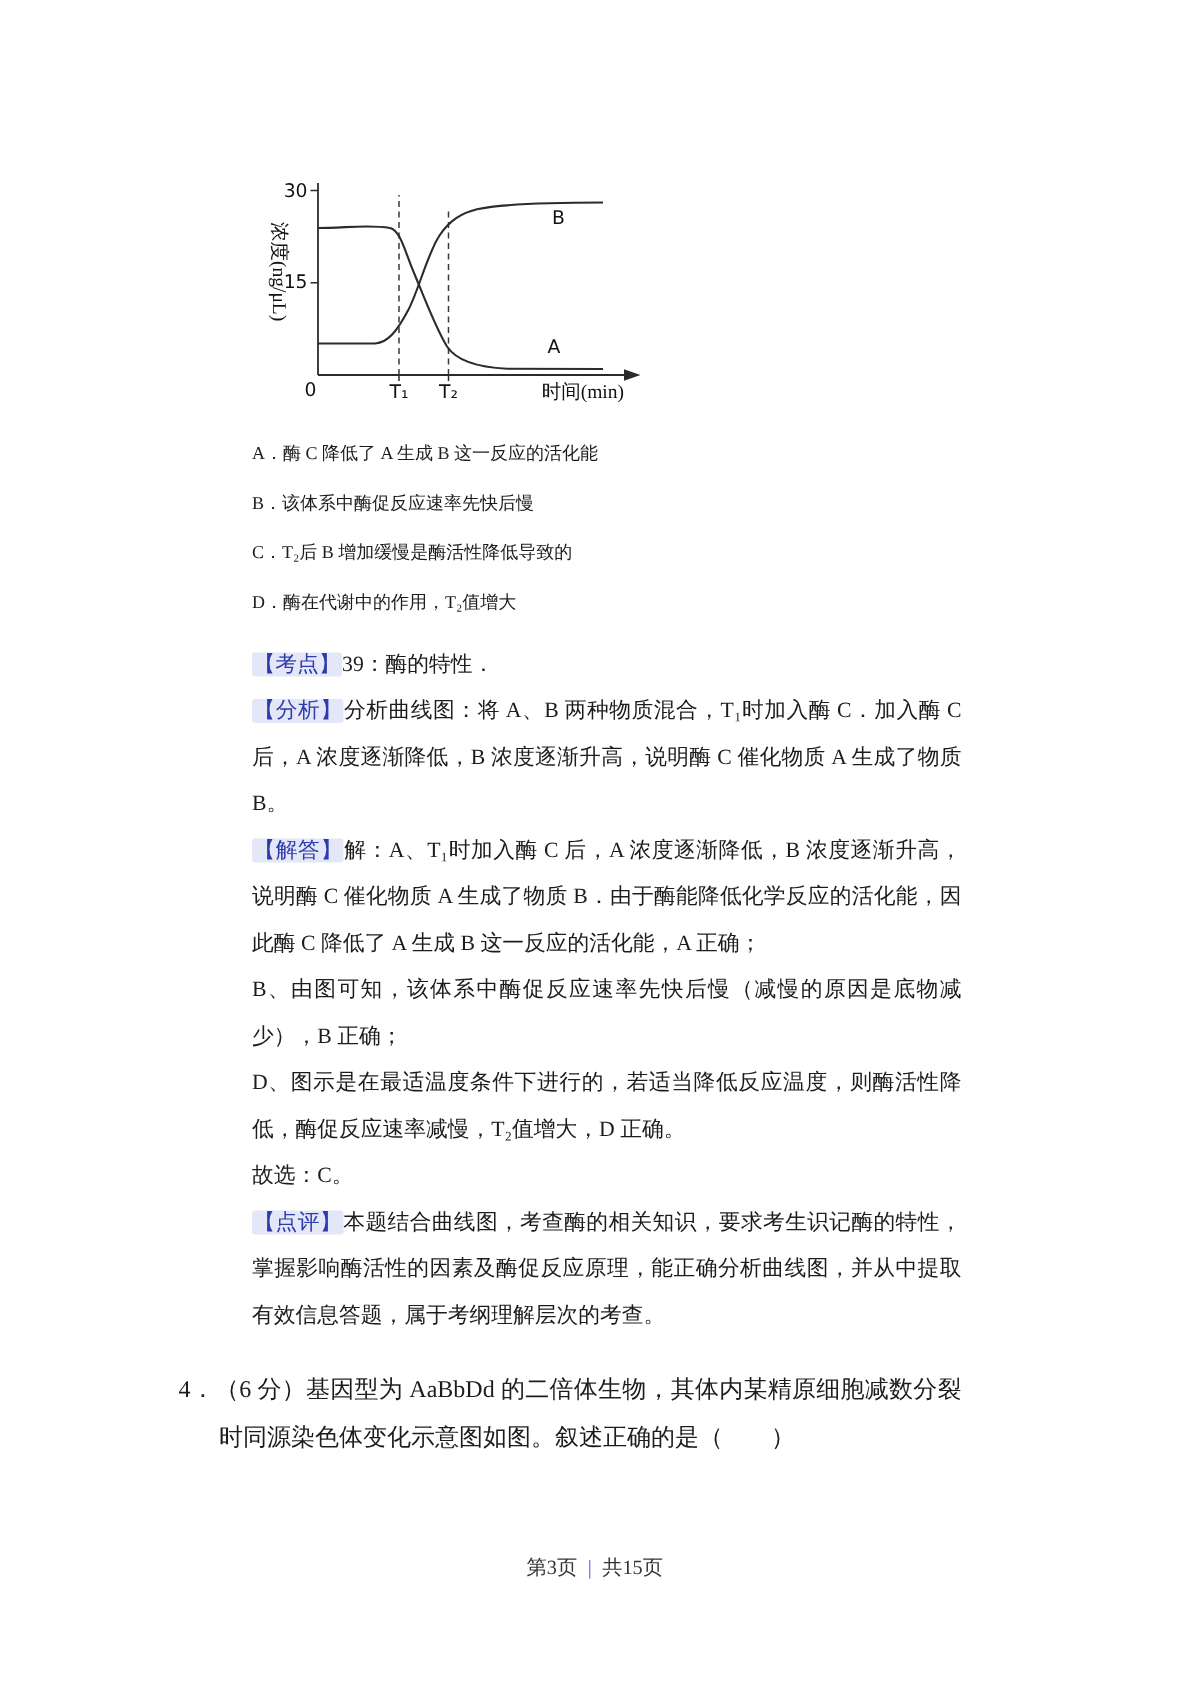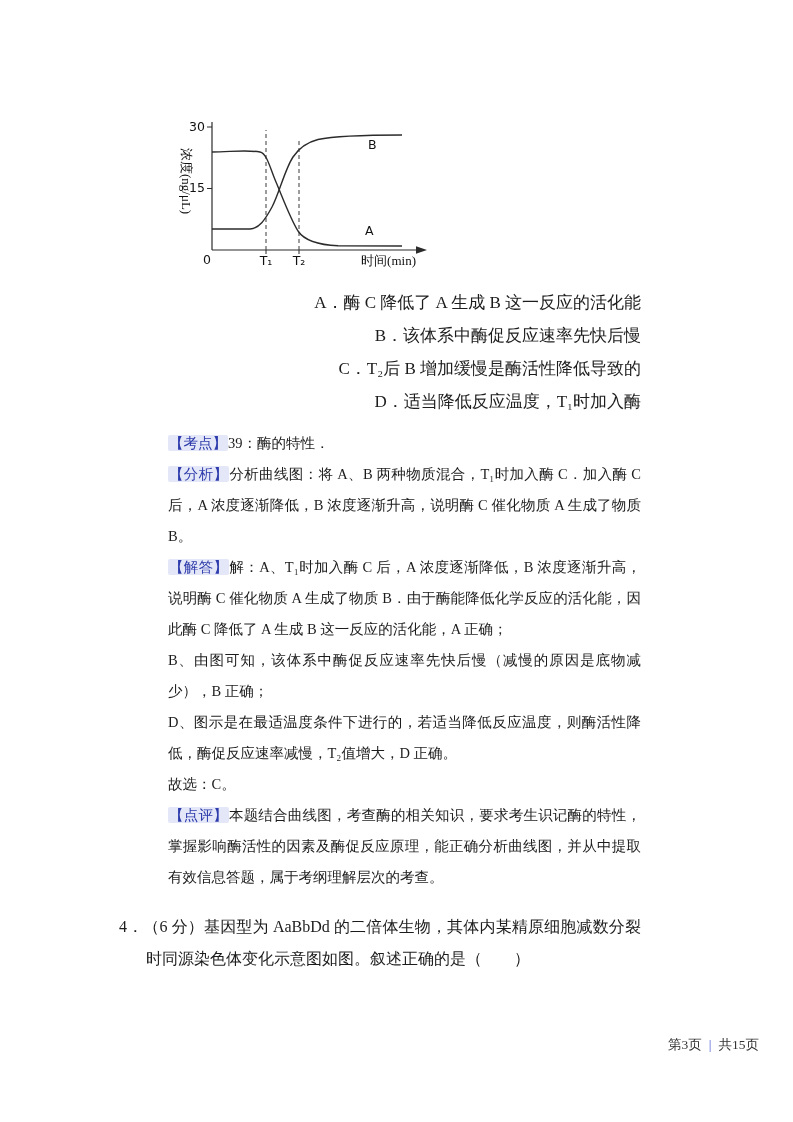--- a/index.html
+++ b/index.html
@@ -17,21 +17,21 @@
   .chart-fig { margin: 112px 0 0 128px; width: 272px; height: 166px; }
   .chart-fig svg { display:block; }
   .axis  { stroke:#2b2b2b; stroke-width:1.2; fill:none; }
   .tick  { stroke:#2b2b2b; stroke-width:1; }
   .dash  { stroke:#3a3a3a; stroke-width:1; stroke-dasharray:4,3; }
   .curve { stroke:#2b2b2b; stroke-width:1.4; fill:none; }
   .axtext { font-family:"DejaVu Sans","Liberation Sans",sans-serif; font-size:12.5px; fill:#111; }
   .cjktext { font-family:"Liberation Serif","DejaVu Serif",serif; font-size:13px; fill:#111; }
 
   .options { margin: 8px 118px 0 134px; }
-  .options p { margin:0; line-height:33px; font-size:17px;text-align:right; }
+  .options p { margin:0; line-height:33px; font-size:12px; }
 
   .sections { margin: 10px 118px 0 134px; }
   .sections p { margin:0; line-height:31px; font-size:14.5px; text-align:justify; }
   .tag {
     color:#2e3bab;
     background:#e4e7f7;
     border-radius:2px;
     padding:0 1px;
   }
 
@@ -41,21 +41,21 @@
     text-indent: -27px;
     line-height: 32px;
     font-size: 16px;
     text-align: justify;
   }
 
   .footer {
     position:absolute;
     left:0; right:0;
     top:1036px;
-    text-align:right;
+    text-align:center;
     font-size:13.5px;
     color:#333;
   }
   .footer .sep { color:#4a5bd0; margin:0 7px; }
 </style>
 </head>
 <body>
 
 <div class="page">
 
@@ -88,21 +88,21 @@
       <text class="cjktext" x="20" y="36" transform="rotate(90 20 36)">浓度(ng/μL)</text>
       <text class="axtext" x="203" y="123">A</text>
       <text class="axtext" x="206" y="37">B</text>
     </svg>
   </figure>
 
   <div class="options">
     <p><span>A．</span><span>酶 C 降低了 A 生成 B 这一反应的活化能</span></p>
     <p><span>B．</span><span>该体系中酶促反应速率先快后慢</span></p>
     <p><span>C．</span><span>T₂后 B 增加缓慢是酶活性降低导致的</span></p>
-    <p><span>D．</span><span>适当降低反应温度，T₁时加入酶</span></p>
+    <p><span>D．</span><span>酶在代谢中的作用，T₂值增大</span></p>
   </div>
 
   <div class="sections">
     <p><span class="tag">【考点】</span><span>39：酶的特性．</span></p>
     <p><span class="tag">【分析】</span><span>分析曲线图：将 A、B 两种物质混合，T₁时加入酶 C．加入酶 C 后，A 浓度逐渐降低，B 浓度逐渐升高，说明酶 C 催化物质 A 生成了物质 B。</span></p>
     <p><span class="tag">【解答】</span><span>解：A、T₁时加入酶 C 后，A 浓度逐渐降低，B 浓度逐渐升高，说明酶 C 催化物质 A 生成了物质 B．由于酶能降低化学反应的活化能，因此酶 C 降低了 A 生成 B 这一反应的活化能，A 正确；</span></p>
     <p><span>B、由图可知，该体系中酶促反应速率先快后慢（减慢的原因是底物减少），B 正确；</span></p>
     <p><span>D、图示是在最适温度条件下进行的，若适当降低反应温度，则酶活性降低，酶促反应速率减慢，T₂值增大，D 正确。</span></p>
     <p><span>故选：C。</span></p>
     <p><span class="tag">【点评】</span><span>本题结合曲线图，考查酶的相关知识，要求考生识记酶的特性，掌握影响酶活性的因素及酶促反应原理，能正确分析曲线图，并从中提取有效信息答题，属于考纲理解层次的考查。</span></p>

